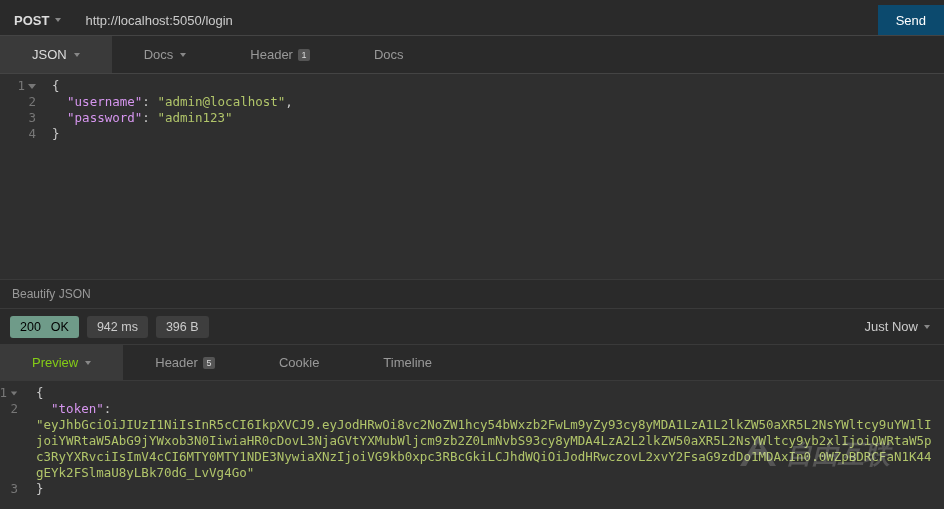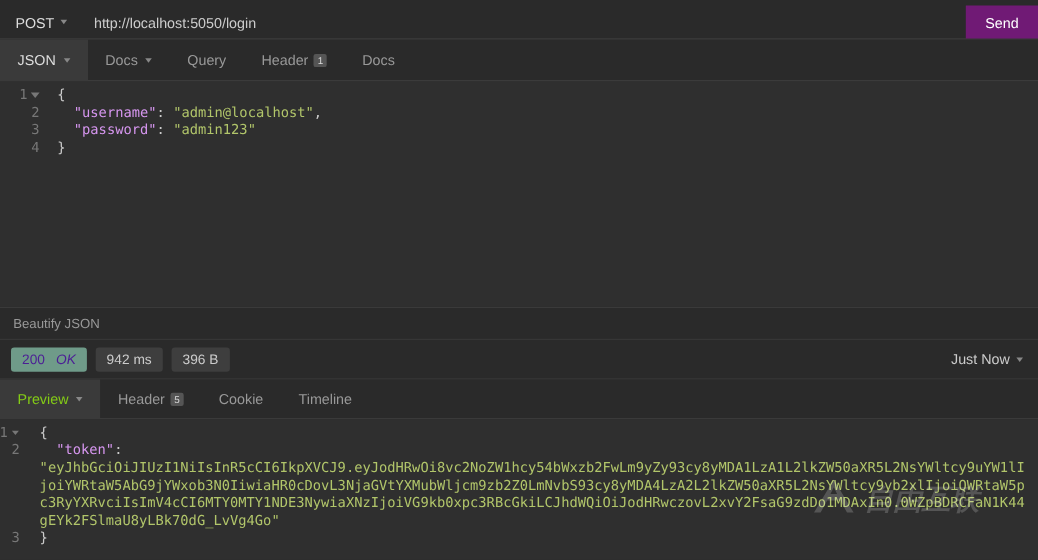--- a/index.html
+++ b/index.html
@@ -23,54 +23,54 @@
     background: #2a2a2a;
     padding-top: 5px;
   }
   .method-select {
     display: flex;
     align-items: center;
     gap: 6px;
     padding: 0 14px;
     cursor: pointer;
     color: #ddd;
-    font-weight: 400;
+    font-weight: 700;
   }
   .url-input {
     flex: 1;
     background: transparent;
     border: none;
     color: #ccc;
     font-size: 13px;
     padding: 0 10px;
     outline: none;
   }
   .send-btn {
-    background: #701a75;
+    background: #0c4a6e;
     color: #fff;
     border: none;
     padding: 0 18px;
     font-size: 13px;
     cursor: pointer;
     font-weight: 500;
   }
 
   
   .tabs {
     display: flex;
     align-items: center;
     height: 38px;
     border-bottom: 1px solid #444;
     background: #2a2a2a;
   }
   .tab {
     display: flex;
     align-items: center;
     gap: 5px;
-    padding: 0 16px;
+    padding: 0 32px;
     height: 100%;
     cursor: pointer;
     color: #999;
     font-size: 13px;
   }
   .tab.active {
     background: #3a3a3a;
     color: #ddd;
   }
   .tab .chev { margin-left: 2px; }
@@ -168,25 +168,25 @@
     align-items: center;
     gap: 5px;
     background: #3e3e3e;
     padding: 4px 10px;
     border-radius: 3px;
     font-size: 12.5px;
     color: #ccc;
   }
   .pill.status {
     background: #6f9b89;
-    color: #4c1d95;
+    color: #000000;
     font-weight: 500;
     gap: 10px;
   }
-  .pill.status .ok { font-weight: 400; font-style: italic; }
+  .pill.status .ok { font-weight: 400; }
   .spacer { flex: 1; }
   .time-ago {
     display: flex;
     align-items: center;
     gap: 6px;
     color: #ccc;
     cursor: pointer;
     padding-right: 4px;
   }
 
@@ -242,23 +242,20 @@
 </div>
 
 <div class="tabs">
   <div class="tab active">
     <span>JSON</span>
     <span class="chev small"></span>
   </div>
   <div class="tab">
     <span>Docs</span>
     <span class="chev small"></span>
-  </div>
-  <div class="tab">
-    <span>Query</span>
   </div>
   <div class="tab">
     <span>Header</span>
     <span class="badge">1</span>
   </div>
   <div class="tab">
     <span>Docs</span>
   </div>
 </div>
 

